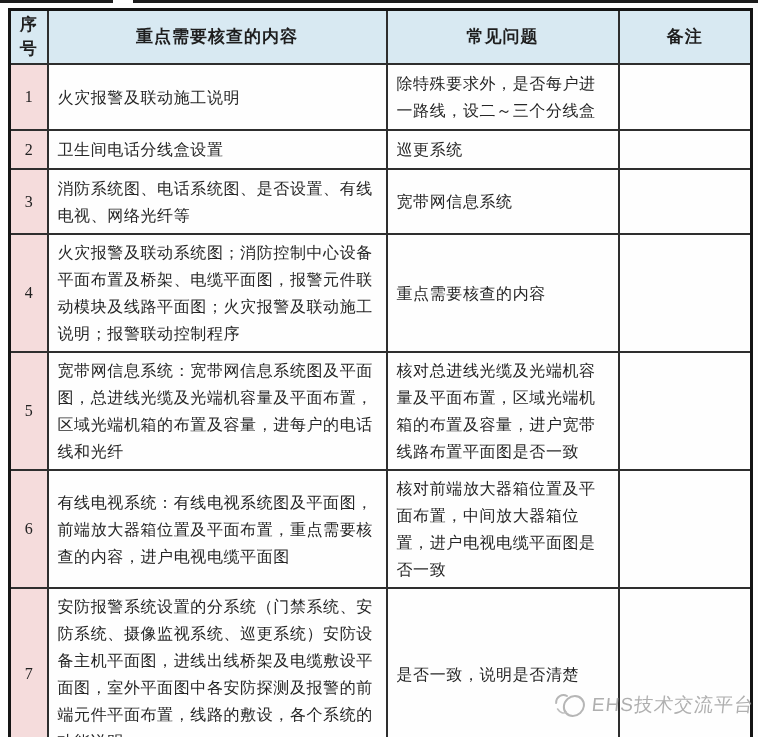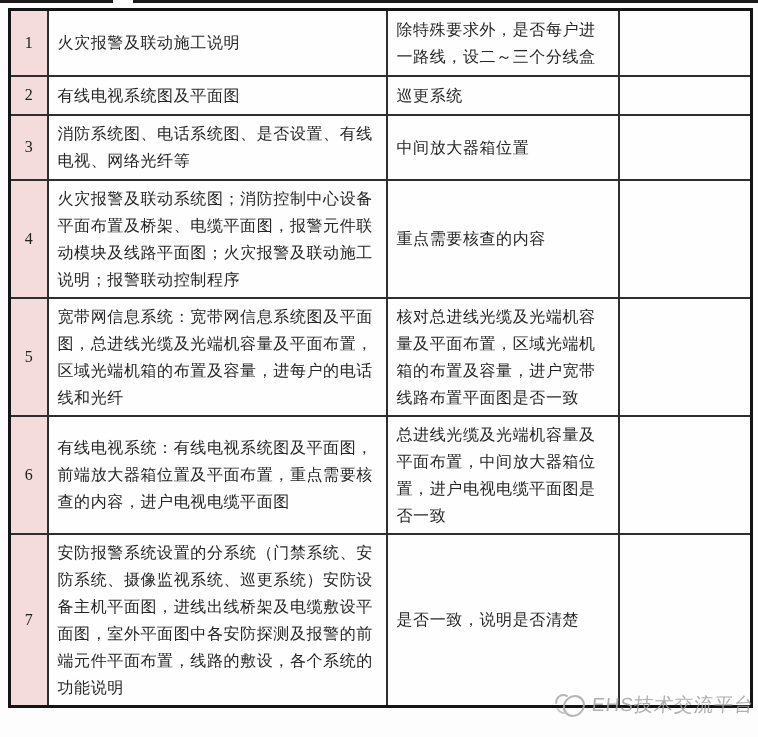--- a/index.html
+++ b/index.html
@@ -83,54 +83,62 @@
 <div class="top-line seg2"></div>
 
 <table class="checklist">
   <colgroup>
     <col style="width:38px">
     <col style="width:339px">
     <col style="width:232px">
     <col style="width:133px">
   </colgroup>
   <tbody>
+      <tr style="height:49px">
+    <th class="th-no">
+          <div>序号</div>
+        </th>
+    <th>重点需要核查的内容</th>
+    <th>常见问题</th>
+    <th>备注</th>
+  </tr>
   <tr style="height:66px">
     <td class="idx">1</td>
     <td class="txt">火灾报警及联动施工说明</td>
     <td class="txt">除特殊要求外，是否每户进一路线，设二～三个分线盒</td>
     <td class="remark"></td>
   </tr>
   <tr style="height:39px">
     <td class="idx">2</td>
-    <td class="txt">有线电视系统图及平面图</td>
+    <td class="txt">卫生间电话分线盒设置</td>
     <td class="txt">巡更系统</td>
     <td class="remark"></td>
   </tr>
   <tr style="height:65px">
     <td class="idx">3</td>
     <td class="txt">消防系统图、电话系统图、是否设置、有线电视、网络光纤等</td>
-    <td class="txt">中间放大器箱位置</td>
+    <td class="txt">宽带网信息系统</td>
     <td class="remark"></td>
   </tr>
   <tr style="height:110px">
     <td class="idx">4</td>
     <td class="txt">火灾报警及联动系统图；消防控制中心设备平面布置及桥架、电缆平面图，报警元件联动模块及线路平面图；火灾报警及联动施工说明；报警联动控制程序</td>
     <td class="txt">重点需要核查的内容</td>
     <td class="remark"></td>
   </tr>
   <tr style="height:113px">
     <td class="idx">5</td>
     <td class="txt">宽带网信息系统：宽带网信息系统图及平面图，总进线光缆及光端机容量及平面布置，区域光端机箱的布置及容量，进每户的电话线和光纤</td>
     <td class="txt">核对总进线光缆及光端机容量及平面布置，区域光端机箱的布置及容量，进户宽带线路布置平面图是否一致</td>
     <td class="remark"></td>
   </tr>
   <tr style="height:117px">
     <td class="idx">6</td>
     <td class="txt">有线电视系统：有线电视系统图及平面图，前端放大器箱位置及平面布置，重点需要核查的内容，进户电视电缆平面图</td>
-    <td class="txt">总进线光缆及光端机容量及平面布置，中间放大器箱位置，进户电视电缆平面图是否一致</td>
+    <td class="txt">核对前端放大器箱位置及平面布置，中间放大器箱位置，进户电视电缆平面图是否一致</td>
     <td class="remark"></td>
   </tr>
   <tr style="height:160px">
     <td class="idx">7</td>
     <td class="txt">安防报警系统设置的分系统（门禁系统、安防系统、摄像监视系统、巡更系统）安防设备主机平面图，进线出线桥架及电缆敷设平面图，室外平面图中各安防探测及报警的前端元件平面布置，线路的敷设，各个系统的功能说明</td>
     <td class="txt">是否一致，说明是否清楚</td>
     <td class="remark"></td>
   </tr>
 </tbody>
   </table>

